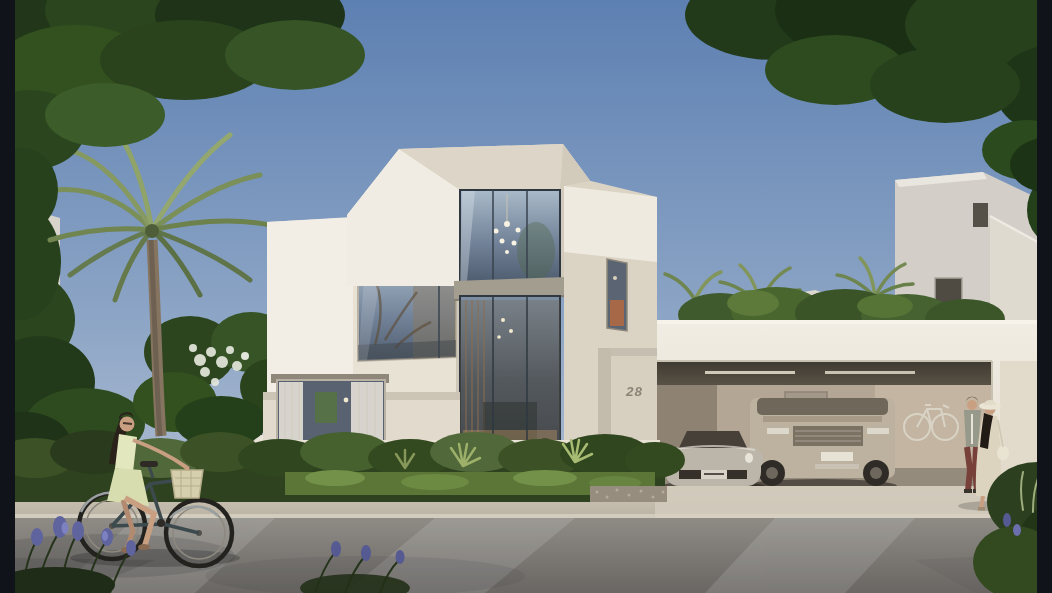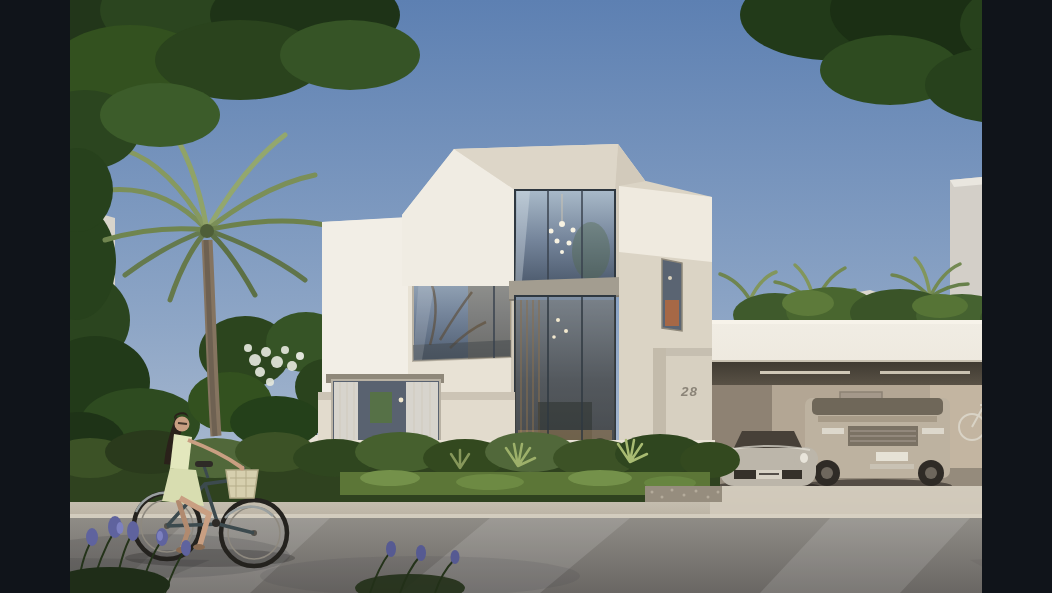--- a/index.html
+++ b/index.html
@@ -1,16 +1,16 @@
 <!DOCTYPE html>
 <html><head>
 <meta charset="utf-8">
 <style>
   html,body{margin:0;padding:0;background:#10141a;}
-  .stage{width:912px;height:593px;position:relative;overflow:hidden;margin:0 auto;
+  .stage{width:1022px;height:593px;position:relative;overflow:hidden;margin:0 auto;
          font-family:"Liberation Sans", sans-serif;font-style:italic;}
   .stage svg{display:block;width:1052px;height:593px;}
   .house-num{font-family:"Liberation Sans", sans-serif;font-size:13.5px;letter-spacing:1px;
              fill:#8b8478;font-weight:600;}
 </style>
 </head>
 <body>
 
 <div class="stage">
 <svg viewBox="0 0 1052 593" xmlns="http://www.w3.org/2000/svg">

